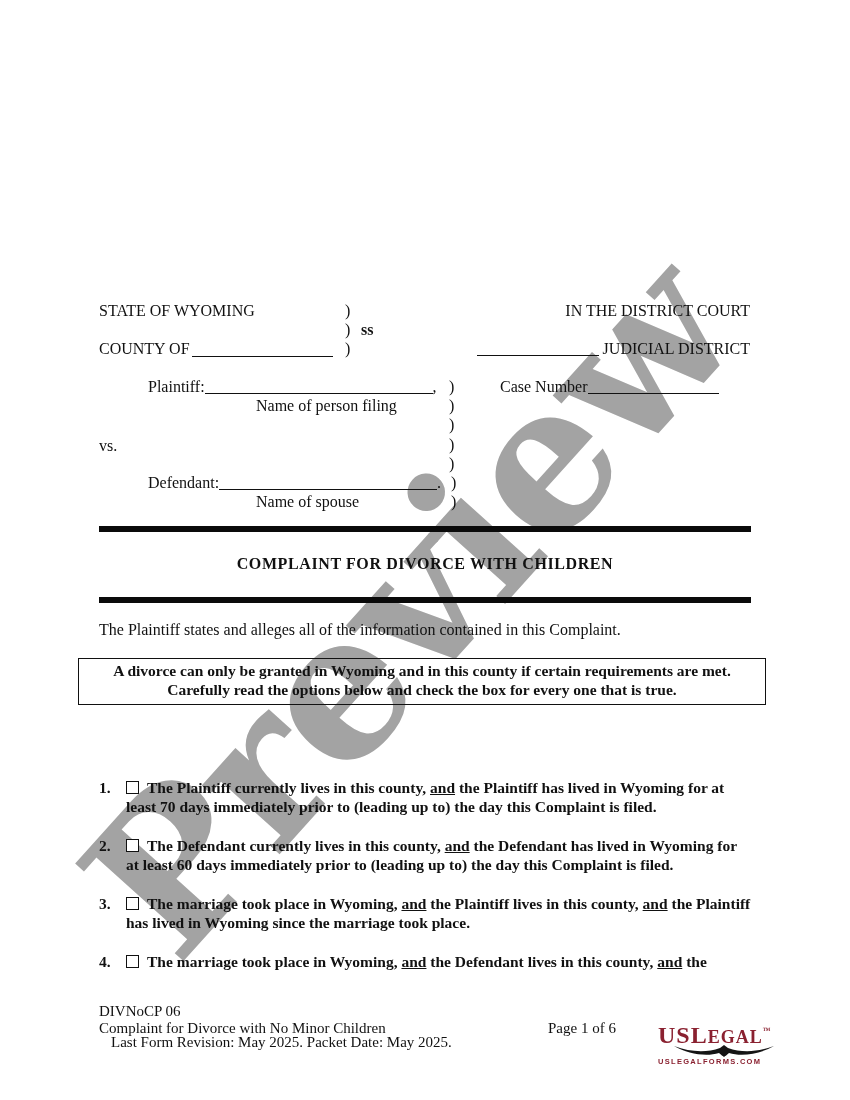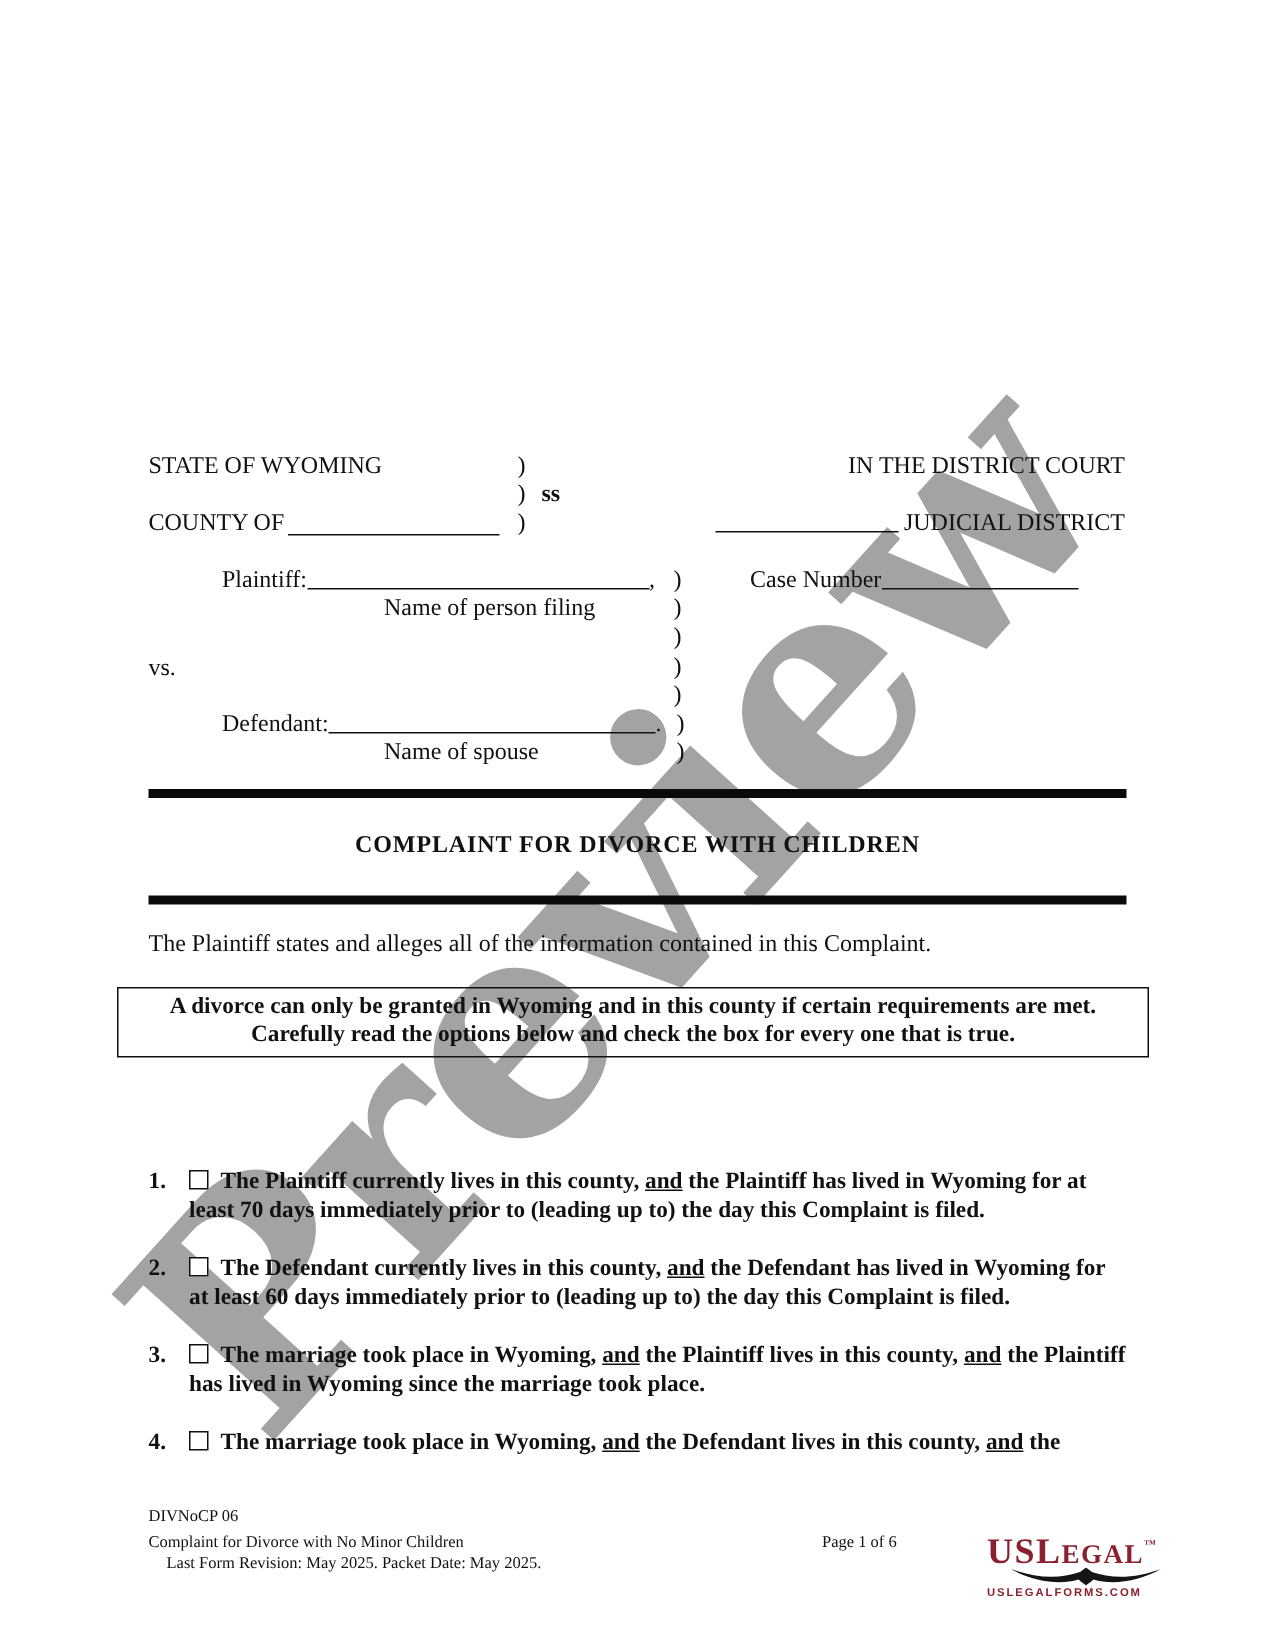--- a/index.html
+++ b/index.html
@@ -58,21 +58,21 @@
   .req-num{position:absolute;left:0;top:0;}
   .checkbox{
     display:inline-block;
     width:11px;height:11px;
     border:1.7px solid #111;
     margin-right:8px;
     transform:translateY(1px);
     background:#fff;
   }
   .u{text-decoration:underline;}
-  .foot{position:absolute;font-size:11px;line-height:12px;white-space:nowrap;}
+  .foot{position:absolute;font-size:15px;line-height:12px;white-space:nowrap;}
   
   .logo{position:absolute;left:658px;top:1023px;width:132px;text-align:left;line-height:1;}
   .logo-brand{
     font-family:"Liberation Serif","DejaVu Serif",serif;
     font-weight:bold;white-space:nowrap;
   }
   .logo-brand .big{font-size:24px;letter-spacing:1px;}
   .logo-brand .small{font-size:18px;letter-spacing:1px;}
   .logo-brand .tm{font-size:8px;vertical-align:10px;letter-spacing:0;}
   .logo-eagle{display:block;margin:0 auto;margin-top:-2px;}

